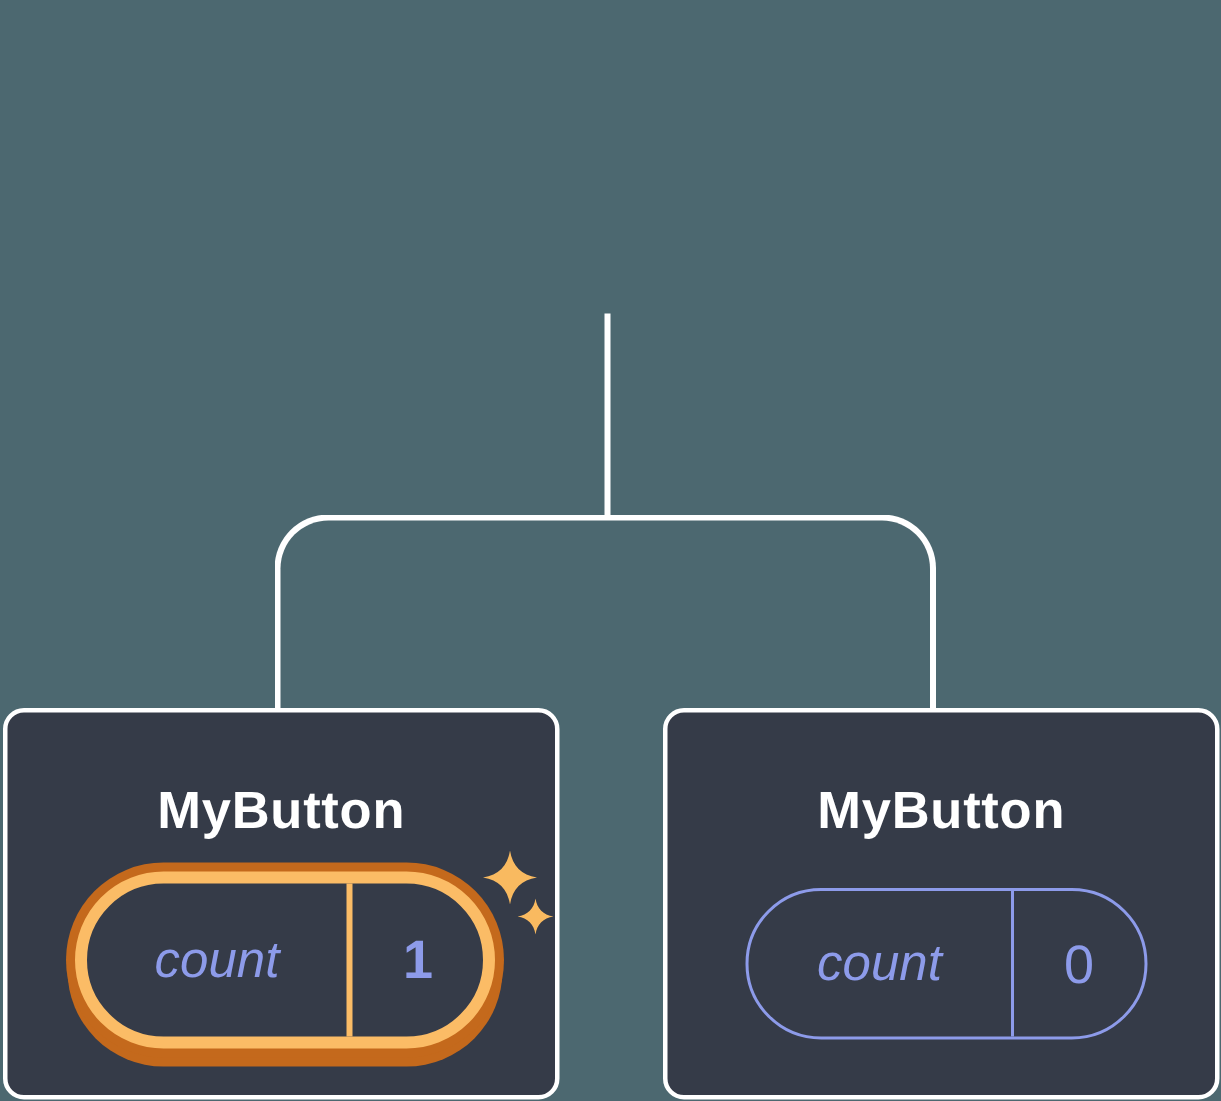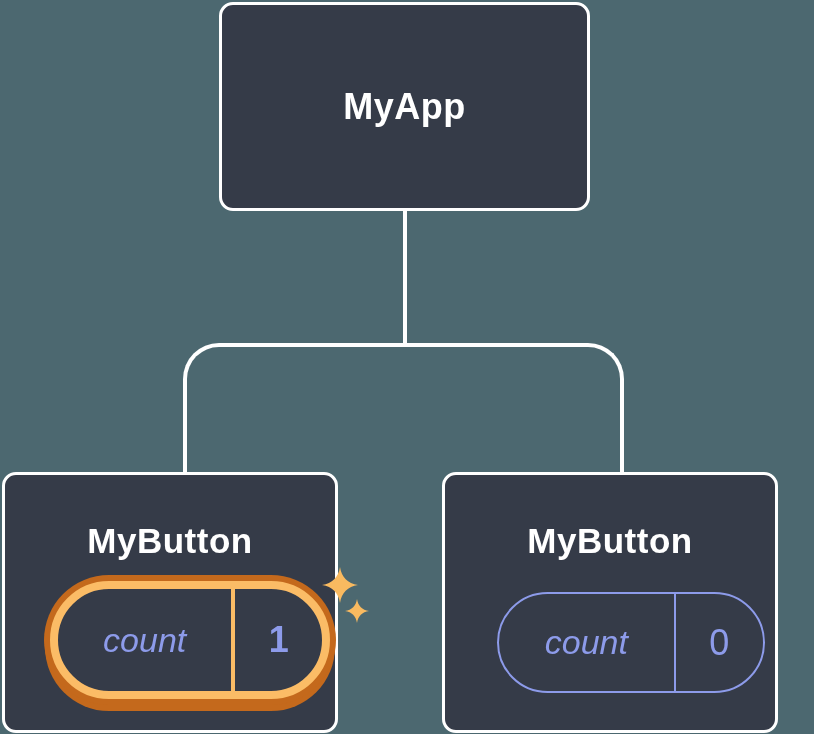--- a/index.html
+++ b/index.html
@@ -35,21 +35,21 @@
     display: flex; align-items: center; justify-content: center;
   }
   .node-title {
     color: var(--text-primary);
     font-size: 36px;
     font-weight: 600;
     letter-spacing: 0.5px;
   }
   .node-child {
     top: 472px;
-    width: 336px; height: 261px;
+    width: 371px; height: 261px;
   }
   .node-child-left  { left: 2px; }
   .node-child-right { left: 442px; }
   .child-title {
     position: absolute;
     top: 46px; left: 0;
     width: 100%;
     text-align: center;
     color: var(--text-primary);
     font-size: 35px;
@@ -115,23 +115,20 @@
   
   .sparkle { position: absolute; }
   .sparkle-big   { left: 317px; top: 92px;  width: 36px; height: 36px; }
   .sparkle-small { left: 340px; top: 124px; width: 24px; height: 24px; }
 </style>
 </head>
 <body>
 
 <div class="canvas">
 
-  <div class="node node-root">
-    <div class="node-title">MyApp</div>
-  </div>
 
   <div class="edge-stem"></div>
   <div class="edge-branch"></div>
 
   <div class="node node-child node-child-left">
     <div class="child-title">MyButton</div>
 
     <div class="pill pill-highlighted">
       <div class="pill-cell pill-key">count</div>
       <div class="pill-cell pill-value">1</div>

